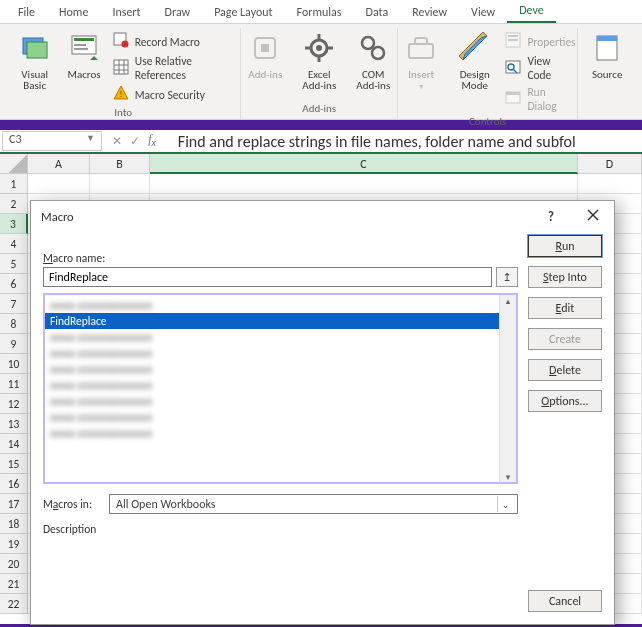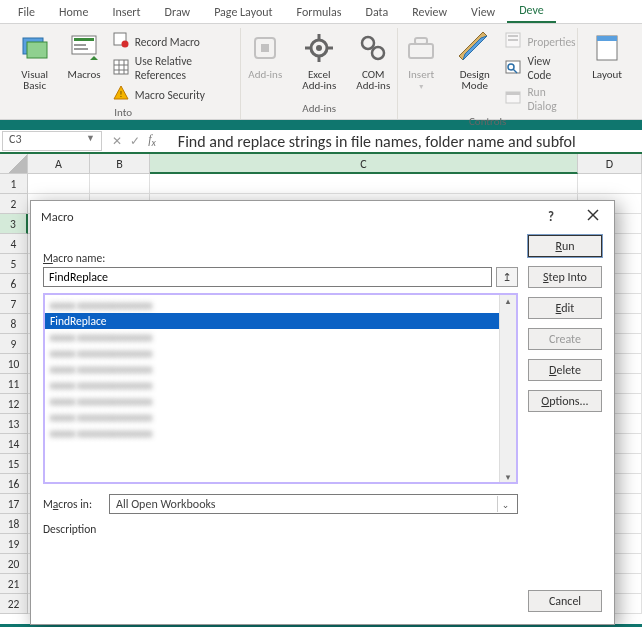--- a/index.html
+++ b/index.html
@@ -1,17 +1,17 @@
 <!DOCTYPE html>
 <html><head>
 <meta charset="utf-8">
 <style>
   * { box-sizing: border-box; font-family: "Segoe UI", Calibri, sans-serif; }
   html, body { margin:0; padding:0; width:642px; height:627px; overflow:hidden; background:#fff; font-size:12px; color:#444; }
-  .app { width:642px; height:627px; background:#0f766e; position:relative; }
+  .app { width:642px; height:627px; background:#4c1d95; position:relative; }
 
   
   .tabs { display:flex; align-items:flex-end; height:24px; padding:0 6px; gap:0; background:#fff; border-bottom:1px solid #d4d4d4; }
   .tab { padding:4px 12px 4px 12px; font-size:12px; color:#555; cursor:default; }
   .tab.active { color:#217346; border-bottom:2px solid #217346; background:#fff; }
 
   
   .ribbon { display:flex; height:96px; background:#f3f2f1; border-bottom:1px solid #d4d4d4; padding:4px 6px 0 6px; }
   .group { display:flex; flex-direction:column; align-items:center; padding:0 8px; position:relative; border-right:1px solid #e0ded9; min-width:50px; }
   .group:last-child { border-right:none; }
@@ -228,21 +228,21 @@
       <div class="group-label">Controls</div>
     </div>
 
     <div class="group" style="border-right:none">
       <div class="group-body">
         <div class="big-btn">
           <span><svg viewBox="0 0 32 32">
                 <rect x="6" y="4" width="20" height="24" fill="#fff" stroke="#777"></rect>
                 <rect x="6" y="4" width="20" height="5" fill="#5aa0df"></rect>
               </svg></span>
-          <span>Layout</span>
+          <span>Source</span>
         </div>
       </div>
       <div class="group-label">&nbsp;</div>
     </div>
 
   </div>
 
   <div class="fx-row">
     <div class="name-box">
       <span>C3</span>

